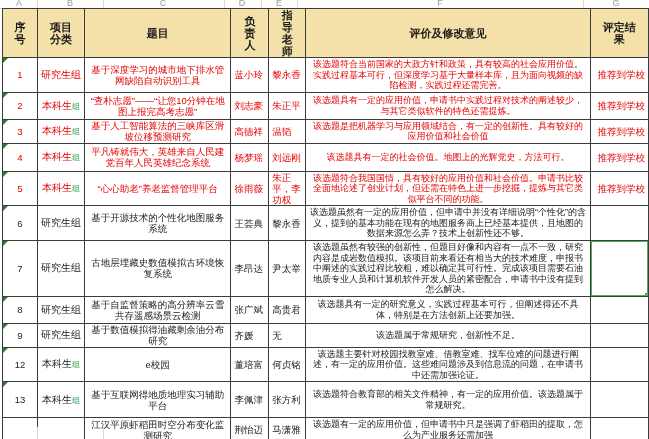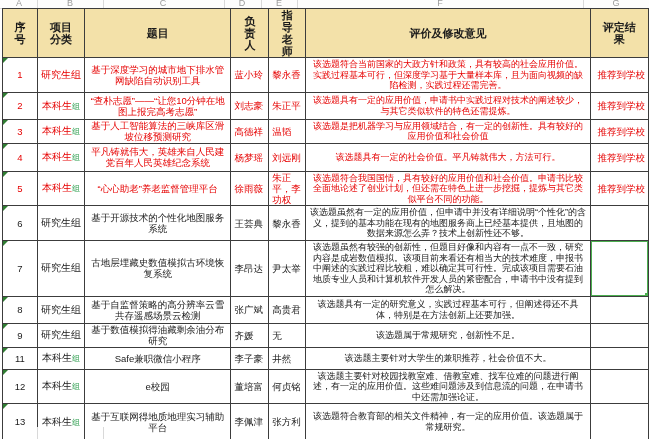--- a/index.html
+++ b/index.html
@@ -101,21 +101,21 @@
     <td class="c-advisor">温韬</td>
     <td class="c-comment">该选题是把机器学习与应用领域结合，有一定的创新性。具有较好的应用价值和社会价值</td>
     <td class="c-result"><span class="res">推荐到学校</span></td>
   </tr>
       <tr class="tone-red" style="height: 28px;">
     <td class="c-no"><i class="tri"></i><span class="no">4</span></td>
     <td class="c-cat"><span class="cat-main">本科生</span><span class="cat-suffix">组</span></td>
     <td class="c-title">平凡铸就伟大，英雄来自人民建党百年人民英雄纪念系统</td>
     <td class="c-leader">杨梦瑶</td>
     <td class="c-advisor">刘远刚</td>
-    <td class="c-comment">该选题具有一定的社会价值。平凡铸就伟大，方法可行。</td>
+    <td class="c-comment">该选题具有一定的社会价值。地图上的光辉党史，方法可行。</td>
     <td class="c-result"><span class="res">推荐到学校</span></td>
   </tr>
       <tr class="tone-red" style="height: 29px;">
     <td class="c-no"><i class="tri"></i><span class="no">5</span></td>
     <td class="c-cat"><span class="cat-main">本科生</span><span class="cat-suffix">组</span></td>
     <td class="c-title">“心心助老”养老监督管理平台</td>
     <td class="c-leader">徐雨薇</td>
     <td class="c-advisor">朱正平，李功权</td>
     <td class="c-comment">该选题符合我国国情，具有较好的应用价值和社会价值。申请书比较全面地论述了创业计划，但还需在特色上进一步挖掘，提炼与其它类似平台不同的功能。</td>
     <td class="c-result"><span class="res">推荐到学校</span></td>
@@ -151,29 +151,20 @@
   </tr>
       <tr style="height: 24px;">
     <td class="c-no"><i class="tri"></i><span class="no">9</span></td>
     <td class="c-cat"><span class="cat-main">研究生组</span><span class="cat-suffix"></span></td>
     <td class="c-title">基于数值模拟得油藏剩余油分布研究</td>
     <td class="c-leader">齐媛</td>
     <td class="c-advisor">无</td>
     <td class="c-comment">该选题属于常规研究，创新性不足。</td>
     <td class="c-result"><span class="res"></span></td>
   </tr>
-      <tr style="height: 22px;">
-    <td class="c-no"><i class="tri"></i><span class="no">11</span></td>
-    <td class="c-cat"><span class="cat-main">本科生</span><span class="cat-suffix">组</span></td>
-    <td class="c-title">Safe兼职微信小程序</td>
-    <td class="c-leader">李子豪</td>
-    <td class="c-advisor">井然</td>
-    <td class="c-comment">该选题主要针对大学生的兼职推荐，社会价值不大。</td>
-    <td class="c-result"><span class="res"></span></td>
-  </tr>
       <tr style="height: 31px;">
     <td class="c-no"><i class="tri"></i><span class="no">12</span></td>
     <td class="c-cat"><span class="cat-main">本科生</span><span class="cat-suffix">组</span></td>
     <td class="c-title">e校园</td>
     <td class="c-leader">董培富</td>
     <td class="c-advisor">何贞铭</td>
     <td class="c-comment">该选题主要针对校园找教室难、借教室难、找车位难的问题进行阐述，有一定的应用价值。这些难问题涉及到信息流的问题，在申请书中还需加强论证。</td>
     <td class="c-result"><span class="res"></span></td>
   </tr>
       <tr style="height: 36px;">

